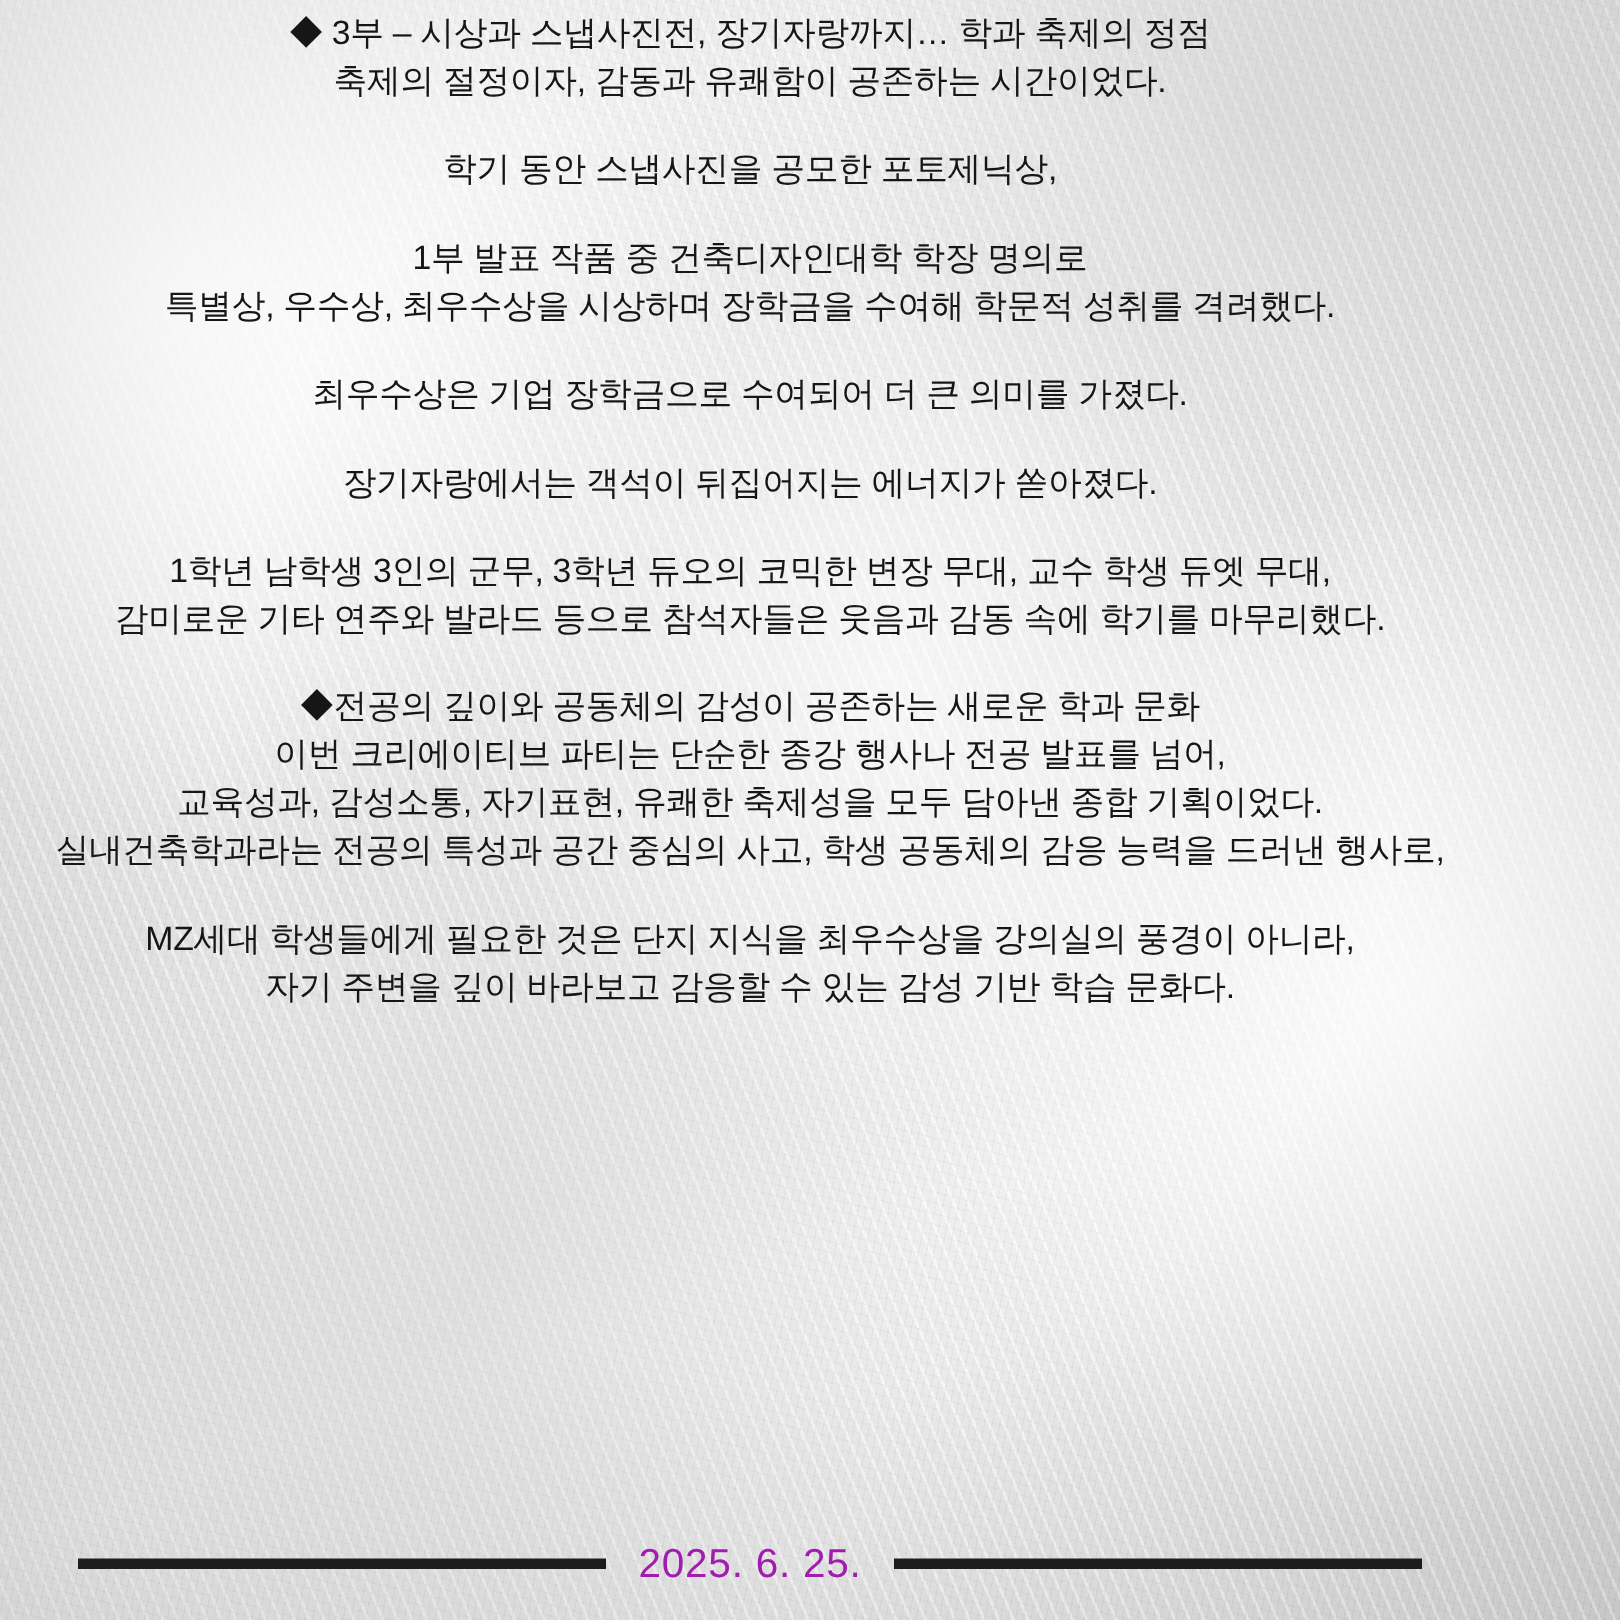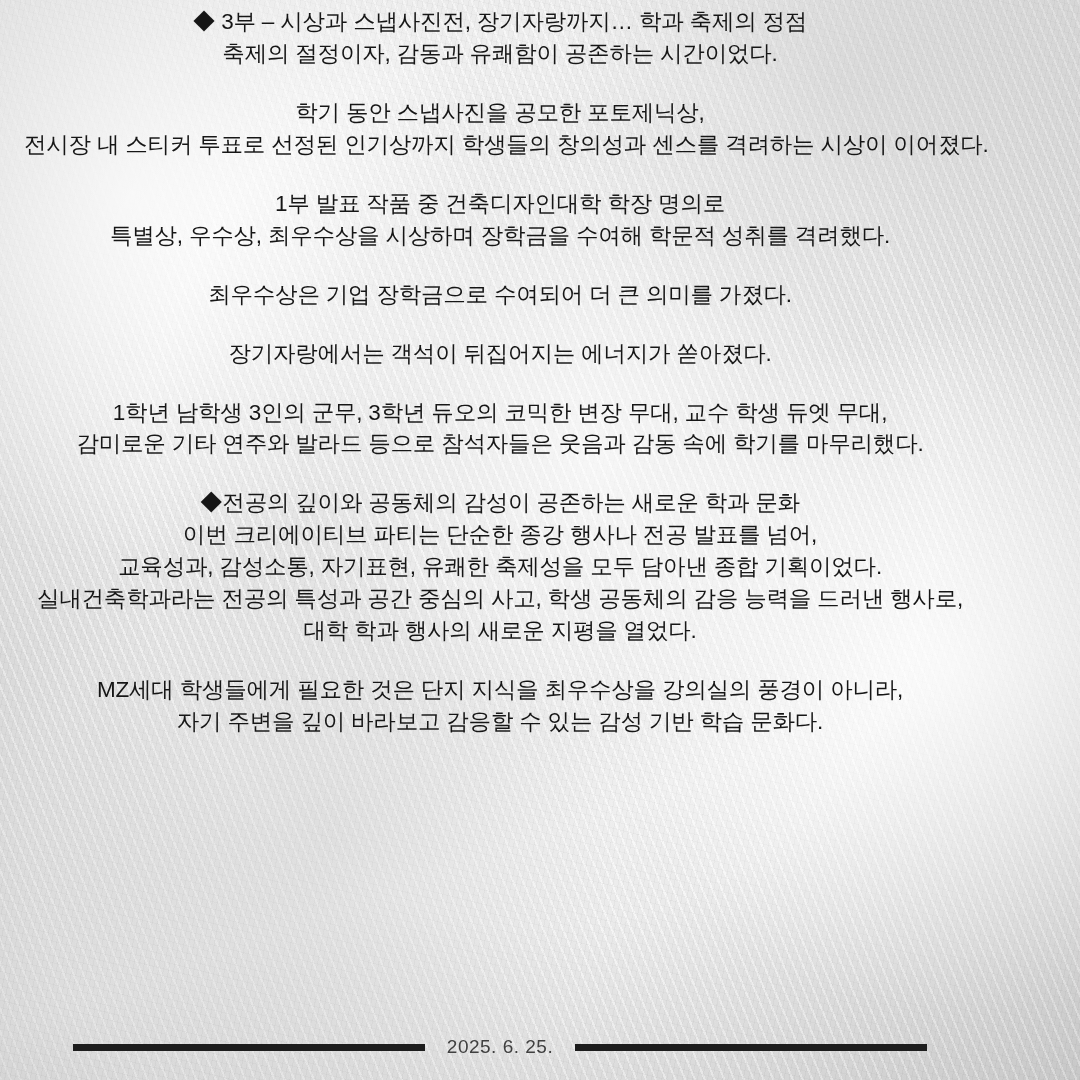--- a/index.html
+++ b/index.html
@@ -82,44 +82,43 @@
     margin-top: 8px;
   }
   .rule {
     height: 7px;
     background: #1d1d1d;
     flex: 1 1 auto;
   }
   .rule.left { max-width: 352px; }
   .rule.right { max-width: 352px; }
   .date {
-    font-size: 19px;
+    font-size: 27px;
     letter-spacing: 0.5px;
-    color: #404040;
+    color: #a21caf;
     white-space: nowrap;
   }
 </style>
 </head>
 <body>
 
 <div class="paper-texture"></div>
 <div class="vignette"></div>
 
 <div class="page">
 
   <div class="body-copy">
 
     <p class="para">
       <span class="line">◆ 3부 – 시상과 스냅사진전, 장기자랑까지… 학과 축제의 정점</span>
       <span class="line">축제의 절정이자, 감동과 유쾌함이 공존하는 시간이었다.</span>
     </p>
 
     <p class="para">
       <span class="line">학기 동안 스냅사진을 공모한 포토제닉상,</span>
-      <span class="line">전시장 내 스티커 투표로 선정된 인기상까지 학생들의 창의성과 센스를 격려하는 시상이 이어졌다.</span>
     </p>
 
     <p class="para">
       <span class="line">1부 발표 작품 중 건축디자인대학 학장 명의로</span>
       <span class="line">특별상, 우수상, 최우수상을 시상하며 장학금을 수여해 학문적 성취를 격려했다.</span>
     </p>
 
     <p class="para">
       <span class="line">최우수상은 기업 장학금으로 수여되어 더 큰 의미를 가졌다.</span>
     </p>
@@ -131,21 +130,20 @@
     <p class="para">
       <span class="line">1학년 남학생 3인의 군무, 3학년 듀오의 코믹한 변장 무대, 교수 학생 듀엣 무대,</span>
       <span class="line">감미로운 기타 연주와 발라드 등으로 참석자들은 웃음과 감동 속에 학기를 마무리했다.</span>
     </p>
 
     <p class="para">
       <span class="line">◆전공의 깊이와 공동체의 감성이 공존하는 새로운 학과 문화</span>
       <span class="line">이번 크리에이티브 파티는 단순한 종강 행사나 전공 발표를 넘어,</span>
       <span class="line">교육성과, 감성소통, 자기표현, 유쾌한 축제성을 모두 담아낸 종합 기획이었다.</span>
       <span class="line">실내건축학과라는 전공의 특성과 공간 중심의 사고, 학생 공동체의 감응 능력을 드러낸 행사로,</span>
-      <span class="line">대학 학과 행사의 새로운 지평을 열었다.</span>
     </p>
 
     <p class="para">
       <span class="line">MZ세대 학생들에게 필요한 것은 단지 지식을 최우수상을 강의실의 풍경이 아니라,</span>
       <span class="line">자기 주변을 깊이 바라보고 감응할 수 있는 감성 기반 학습 문화다.</span>
     </p>
 
 
   </div>
 

